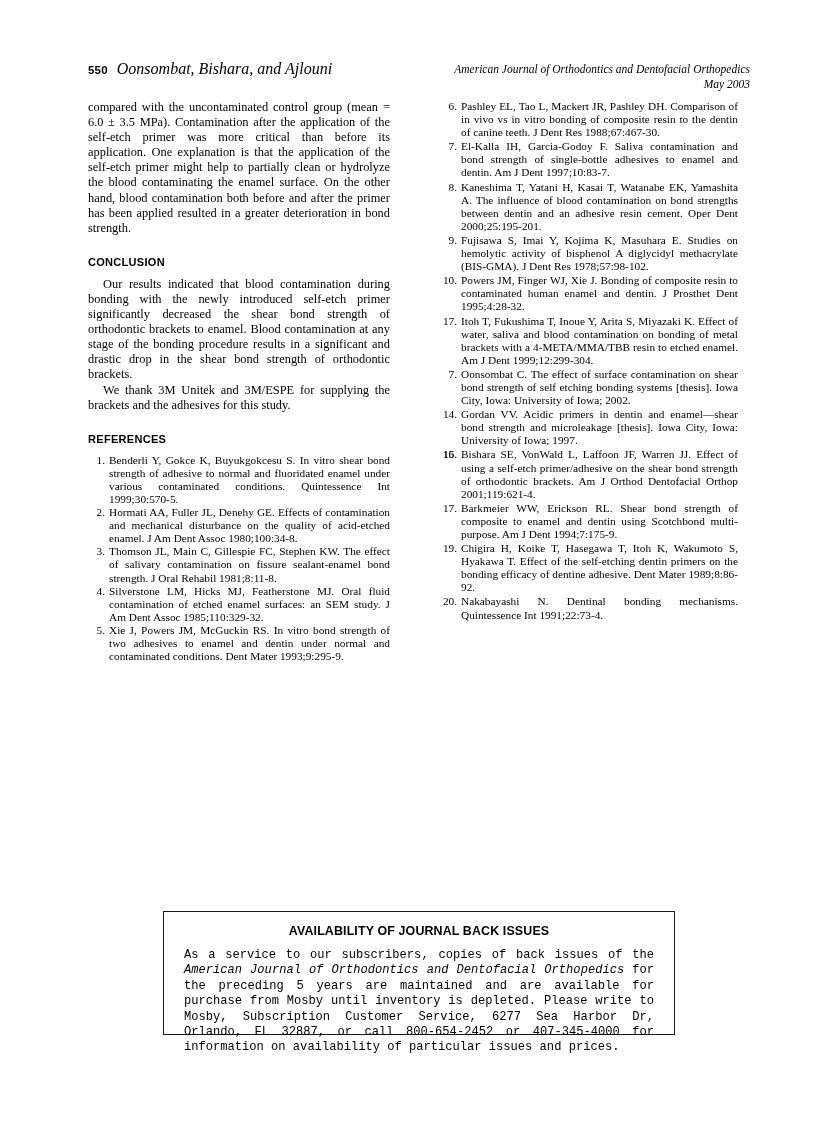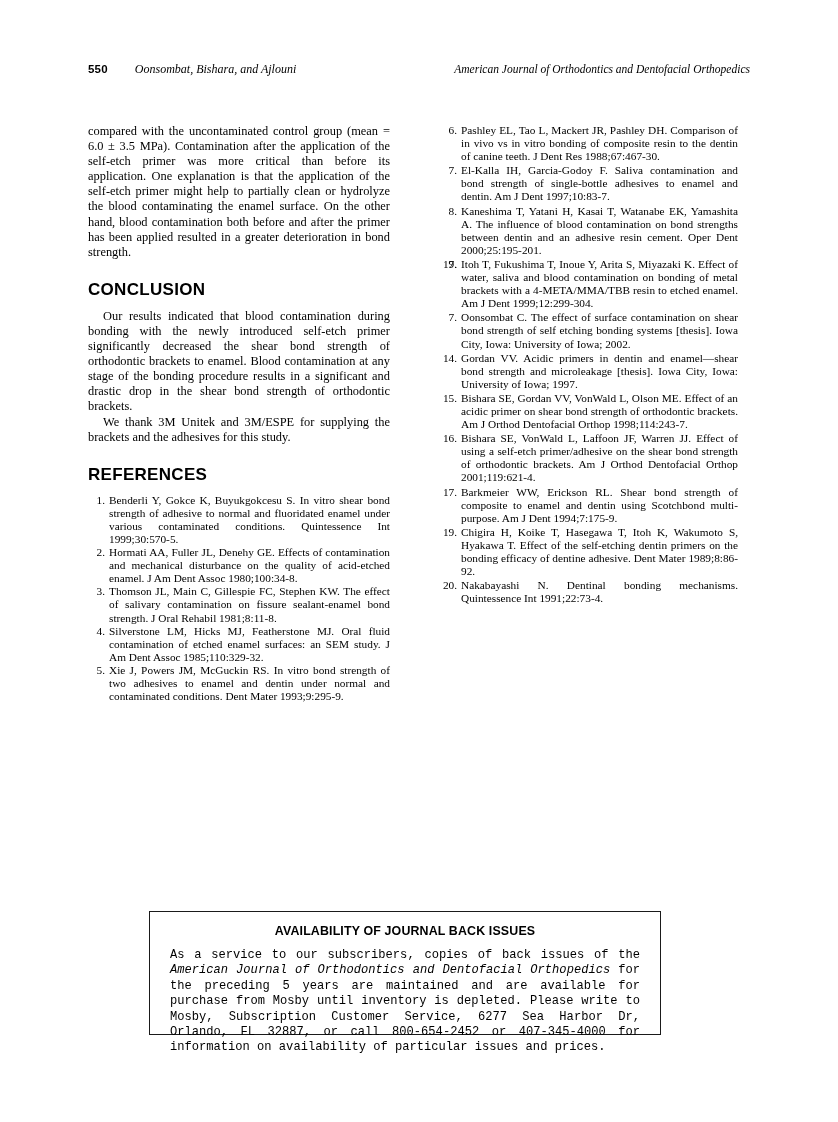--- a/index.html
+++ b/index.html
@@ -40,56 +40,56 @@
     white-space: nowrap;
   }
   .runhead-pageno {
     font-family: "Liberation Sans", sans-serif;
     font-weight: bold;
     font-size: 11.5px;
     letter-spacing: 0.2px;
   }
   .runhead-authors {
     font-style: italic;
-    font-size: 12px;
-    margin-left: 27px;
+    font-size: 16px;
+    margin-left: 9px;
   }
   .runhead-right {
     position: absolute;
     right: 0;
     top: 0;
     text-align: right;
     font-style: italic;
     font-size: 11.5px;
     line-height: 15px;
   }
 
   
   .col {
     position: absolute;
-    top: 124px;
+    top: 100px;
     width: 302px;
   }
   .col-left { left: 88px; }
   .col-right { left: 436px; }
 
   p.body {
     margin: 0;
     font-size: 12.4px;
     line-height: 15.1px;
     text-align: justify;
     text-justify: inter-word;
     hyphens: manual;
   }
   p.indent { text-indent: 15px; }
 
   h2.section {
     font-family: "Liberation Sans", sans-serif;
     font-weight: bold;
-    font-size: 17px;
+    font-size: 11px;
     letter-spacing: 0.3px;
     margin: 20px 0 9px 0;
   }
 
   .ack {
     margin-top: 14px;
   }
 
   
   ol.refs {
@@ -119,21 +119,21 @@
     padding-left: 25px;
     margin-bottom: 1px;
   }
   ol.refs.right-col > li .refnum {
     width: 21px;
   }
 
   
   .notice-box {
     position: absolute;
-    left: 149px;
+    left: 163px;
     top: 911px;
     width: 512px;
     height: 124px;
     border: 1.3px solid #1a1a1a;
     box-sizing: border-box;
     padding: 12px 20px 10px 20px;
   }
   .notice-title {
     font-family: "Liberation Sans", sans-serif;
     font-weight: bold;
@@ -156,20 +156,21 @@
 <body>
 
 <div class="page">
 
   <div class="runhead">
     <div class="runhead-left">
       <span class="runhead-pageno">550</span><span class="runhead-authors">Oonsombat, Bishara, and Ajlouni</span>
     </div>
     <div class="runhead-right">
       <div>American Journal of Orthodontics and Dentofacial Orthopedics</div>
+      <div>May 2003</div>
     </div>
   </div>
 
   <div class="col col-left">
 
     <p class="body">compared with the uncontaminated control group (mean = 6.0 ± 3.5 MPa). Contamination after the application of the self-etch primer was more critical than before its application. One explanation is that the application of the self-etch primer might help to par­tially clean or hydrolyze the blood contaminating the enamel surface. On the other hand, blood contamina­tion both before and after the primer has been applied resulted in a greater deterioration in bond strength.</p>
 
     <h2 class="section">CONCLUSION</h2>
 
     <p class="body indent">Our results indicated that blood contamination dur­ing bonding with the newly introduced self-etch primer significantly decreased the shear bond strength of orthodontic brackets to enamel. Blood contamination at any stage of the bonding procedure results in a signif­icant and drastic drop in the shear bond strength of orthodontic brackets.</p>
@@ -211,36 +212,40 @@
       <li>
         <span class="refnum">7.</span>
         <span>El-Kalla IH, Garcia-Godoy F. Saliva contamination and bond strength of single-bottle adhesives to enamel and dentin. Am J Dent 1997;10:83-7.</span>
       </li>
       <li>
         <span class="refnum">8.</span>
         <span>Kaneshima T, Yatani H, Kasai T, Watanabe EK, Yamashita A. The influence of blood contamination on bond strengths between dentin and an adhesive resin cement. Oper Dent 2000;25:195-201.</span>
       </li>
       <li>
         <span class="refnum">9.</span>
+        <span>Fujisawa S, Imai Y, Kojima K, Masuhara E. Studies on hemo­lytic activity of bisphenol A diglycidyl methacrylate (BIS-GMA). J Dent Res 1978;57:98-102.</span>
+      </li>
+      <li>
+        <span class="refnum">10.</span>
+        <span>Powers JM, Finger WJ, Xie J. Bonding of composite resin to contaminated human enamel and dentin. J Prosthet Dent 1995;4:28-32.</span>
       </li>
       <li>
         <span class="refnum">17.</span>
         <span>Itoh T, Fukushima T, Inoue Y, Arita S, Miyazaki K. Effect of water, saliva and blood contamination on bonding of metal brackets with a 4-META/MMA/TBB resin to etched enamel. Am J Dent 1999;12:299-304.</span>
       </li>
       <li>
         <span class="refnum">7.</span>
         <span>Oonsombat C. The effect of surface contamination on shear bond strength of self etching bonding systems [thesis]. Iowa City, Iowa: University of Iowa; 2002.</span>
       </li>
       <li>
         <span class="refnum">14.</span>
         <span>Gordan VV. Acidic primers in dentin and enamel—shear bond strength and microleakage [thesis]. Iowa City, Iowa: University of Iowa; 1997.</span>
       </li>
       <li>
         <span class="refnum">15.</span>
-        <span>Bishara SE, Gordan VV, VonWald L, Olson ME. Effect of an acidic primer on shear bond strength of orthodontic brackets. Am J Orthod Dentofacial Orthop 1998;114:243-7.</span>
       </li>
       <li>
         <span class="refnum">16.</span>
         <span>Bishara SE, VonWald L, Laffoon JF, Warren JJ. Effect of using a self-etch primer/adhesive on the shear bond strength of orth­odontic brackets. Am J Orthod Dentofacial Orthop 2001;119:621-4.</span>
       </li>
       <li>
         <span class="refnum">17.</span>
         <span>Barkmeier WW, Erickson RL. Shear bond strength of composite to enamel and dentin using Scotchbond multi-purpose. Am J Dent 1994;7:175-9.</span>
       </li>
       <li>

